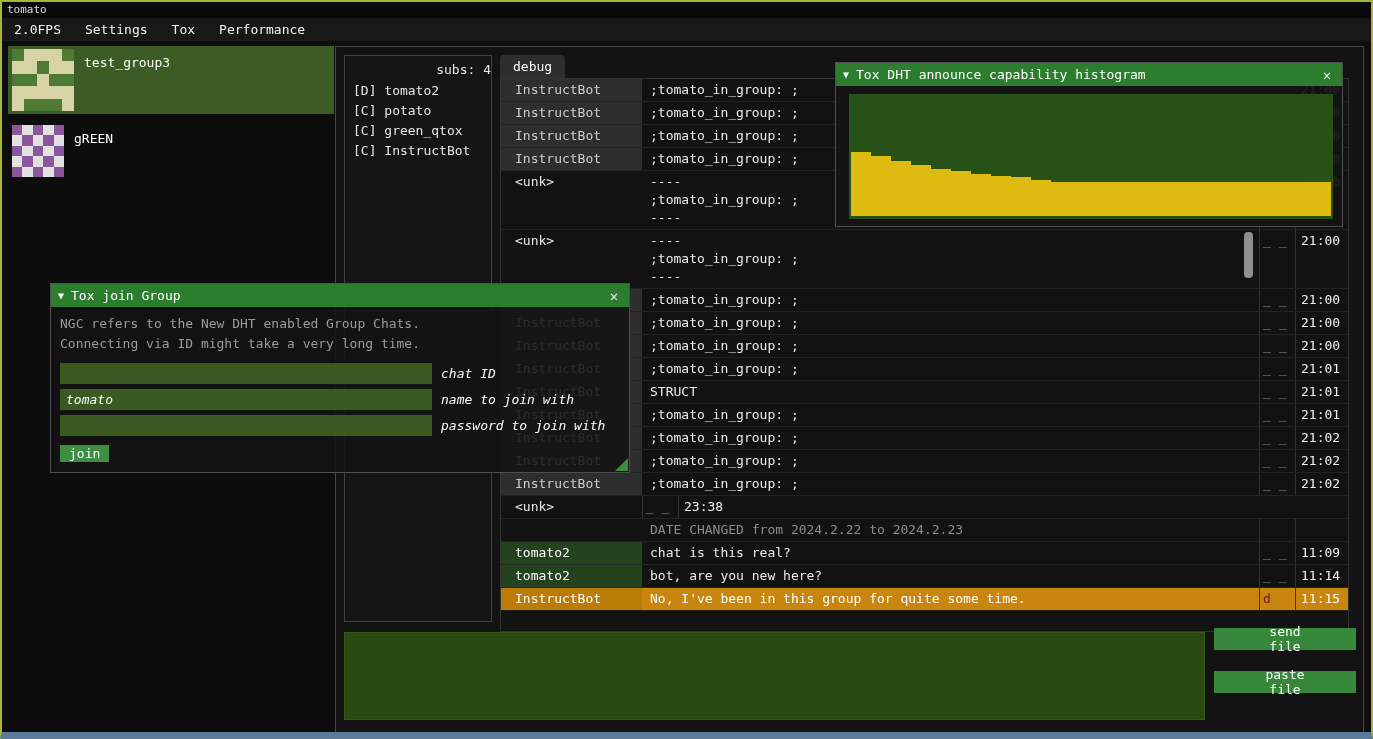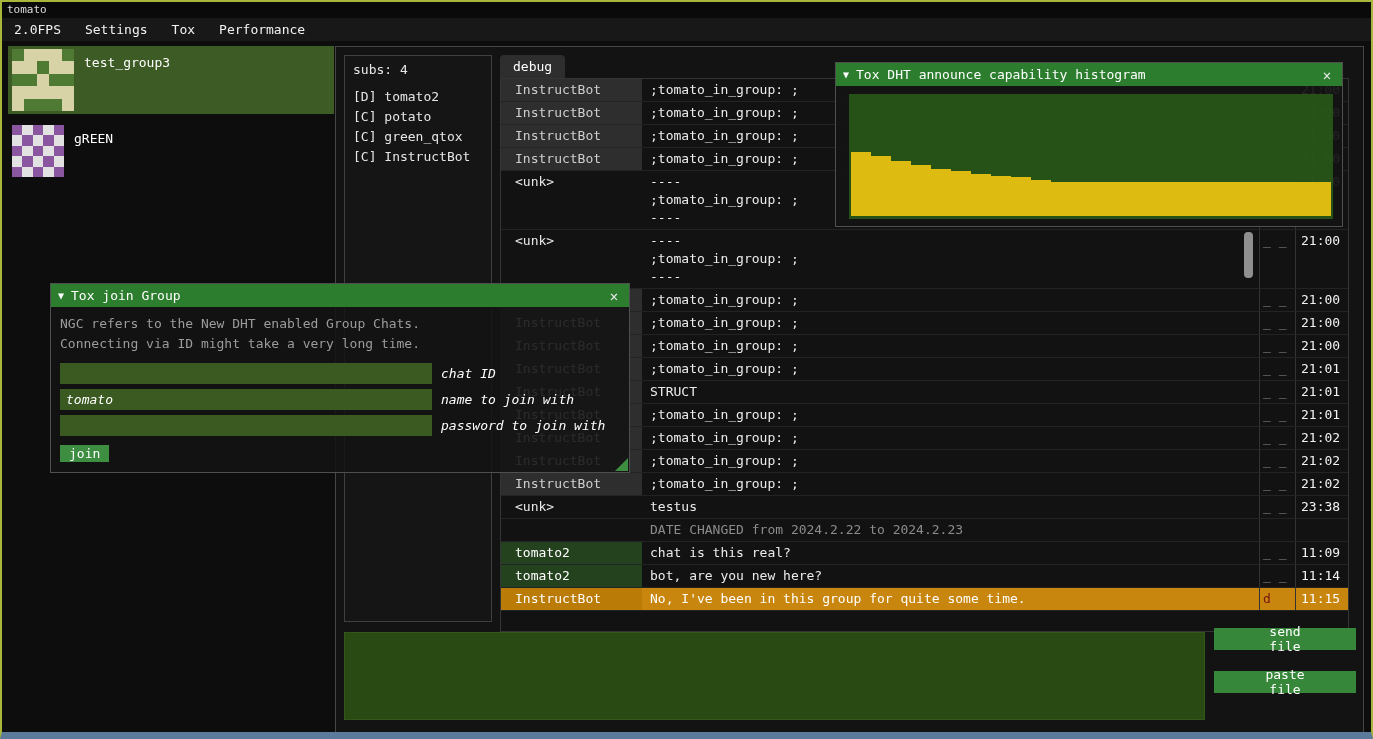--- a/index.html
+++ b/index.html
@@ -21,21 +21,21 @@
   .group-icon{width:62px; height:62px; flex:none; display:grid;
     grid-template-columns:repeat(5,1fr); grid-template-rows:repeat(5,1fr);}
   .group-item:nth-child(2) .group-icon{width:52px; height:52px;}
   .group-label{padding-top:6px; color:#fff;}
 
   
   .main-window{position:absolute; left:333px; top:44px; width:1029px; height:687px;
     background:#131313; border:1px solid #464646; box-sizing:border-box;}
   .subs-panel{position:absolute; left:8px; top:8px; width:148px; height:567px;
     border:1px solid #404040; background:#151515; padding:6px 0 0 8px; box-sizing:border-box;}
-  .subs-header{margin-bottom:10px;}
+  .subs-header{margin-bottom:4px;text-align:right;}
   .sub-item{line-height:20px; white-space:nowrap;}
   .tab{position:absolute; left:164px; top:8px; height:23px; line-height:23px; padding:0 13px;
     background:#2e2e2e; color:#fff; border-radius:4px 4px 0 0;}
   .chat{position:absolute; left:164px; top:31px; width:849px; height:554px;
     border:1px solid #343434; box-sizing:border-box; overflow:hidden; background:#121212; line-height:18px;}
   .chat-row{display:flex; border-bottom:1px solid #232323; min-height:23px; box-sizing:border-box;}
   .cell-name{width:141px; flex:none; padding:2px 14px; box-sizing:border-box; color:#cfcfcf; overflow:hidden; white-space:nowrap;}
   .cell-name.bot{background:#2e2e2e;}
   .cell-name.user{background:#25421f; color:#fff;}
   .cell-name.unk{color:#e8e8e8;}
@@ -293,23 +293,20 @@
         <div class="chat-row">
           <div class="cell-name bot">InstructBot</div>
           <div class="cell-msg">
             <div>;tomato_in_group: ;</div>
           </div>
           <div class="cell-flags">_ _</div>
           <div class="cell-time">21:02</div>
         </div>
         <div class="chat-row">
           <div class="cell-name unk">&lt;unk&gt;</div>
-          <div class="cell-msg">
-            <div>testus</div>
-          </div>
           <div class="cell-flags">_ _</div>
           <div class="cell-time">23:38</div>
         </div>
         <div class="chat-row date-row">
           <div class="cell-name "></div>
           <div class="cell-msg">
             <div>DATE CHANGED from 2024.2.22 to 2024.2.23</div>
           </div>
           <div class="cell-flags"></div>
           <div class="cell-time"></div>

